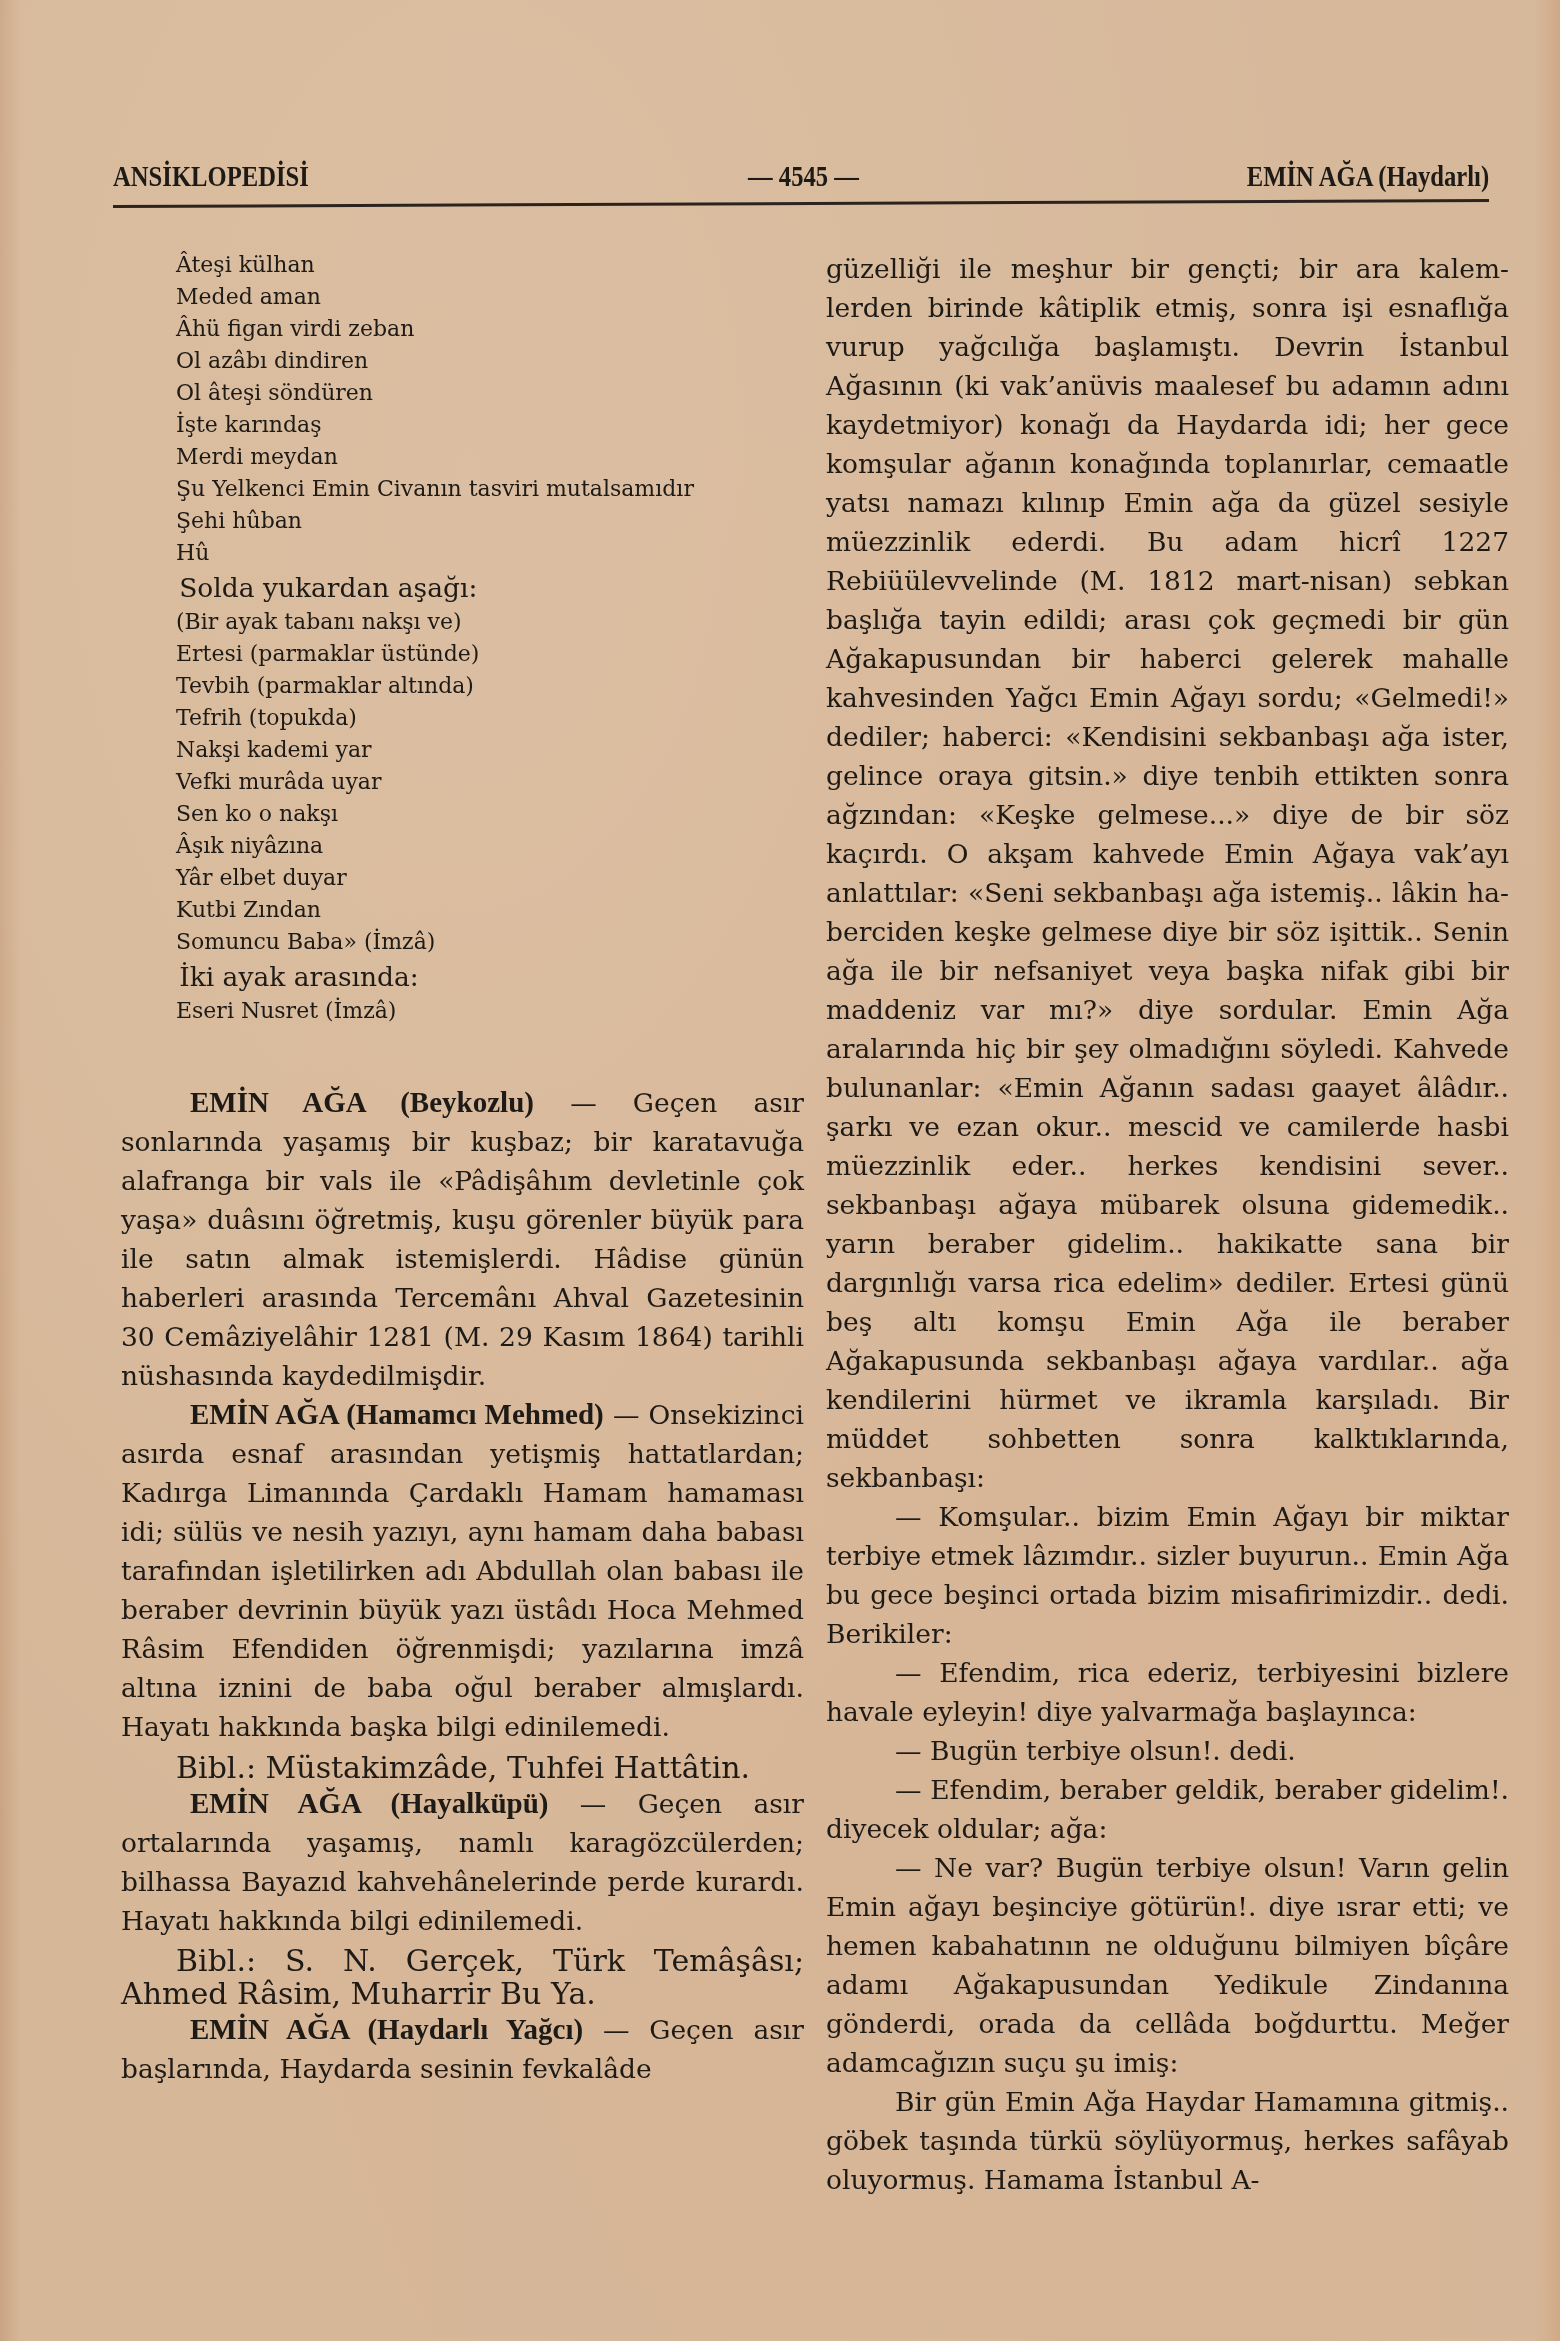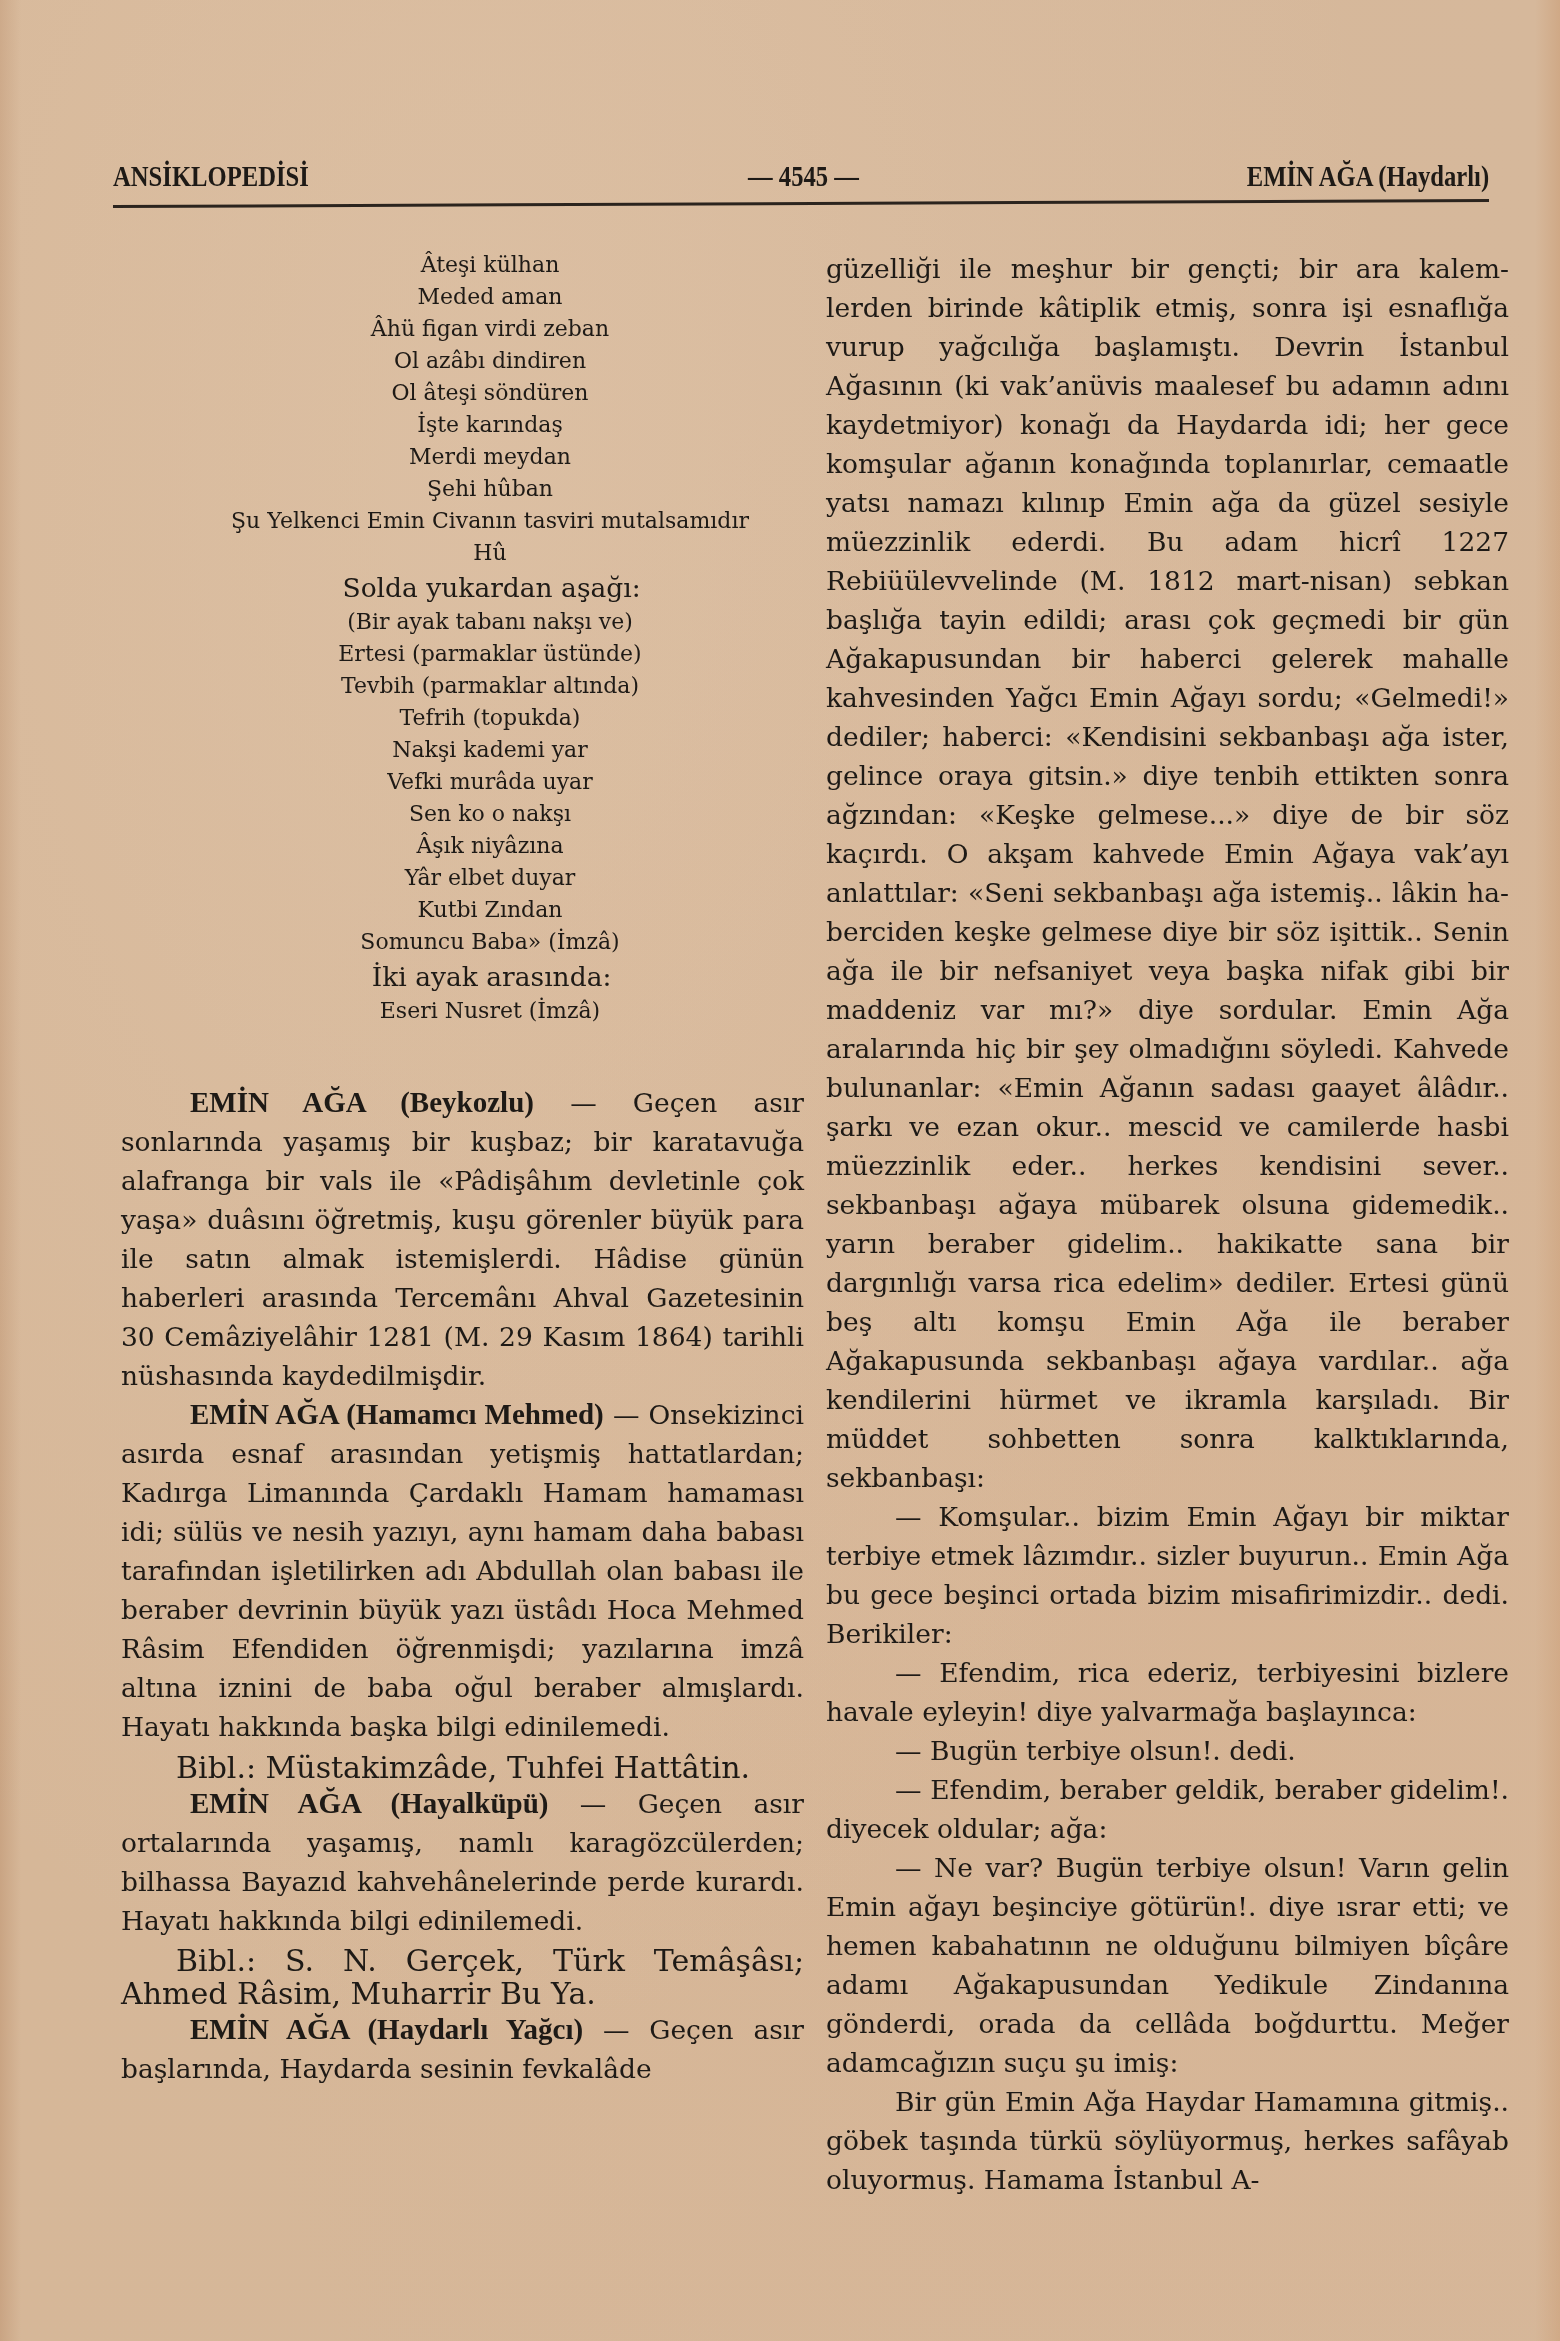--- a/index.html
+++ b/index.html
@@ -60,21 +60,20 @@
     line-height: 39px;
   }
   .col-left { left: 121px; width: 683px; }
   .col-right { left: 826px; width: 683px; }
 
   .verse {
     font-size: 22px;
     line-height: 32px;
     margin-left: 55px;
     font-family: "DejaVu Serif", serif;
-    text-align: center;
   }
   .verse .vline { display: block; white-space: nowrap; }
   .verse .vhead {
     display: block;
     font-size: 26.5px;
     line-height: 33px;
     margin-left: 3.2px;
     margin-top: 2.1px;
     margin-bottom: 2.1px;
   }
@@ -115,22 +114,22 @@
 <div class="col col-left">
   <div class="verse">
     <div id="verse1">
         <span class="vline">Âteşi külhan</span>
         <span class="vline">Meded aman</span>
         <span class="vline">Âhü figan virdi zeban</span>
         <span class="vline">Ol azâbı dindiren</span>
         <span class="vline">Ol âteşi söndüren</span>
         <span class="vline">İşte karındaş</span>
         <span class="vline">Merdi meydan</span>
+        <span class="vline">Şu Yelkenci Emin Civanın tasviri mutalsamıdır</span>
         <span class="vline">Şehi hûban</span>
-        <span class="vline">Şu Yelkenci Emin Civanın tasviri mutalsamıdır</span>
         <span class="vline">Hû</span>
       </div>
     <span class="vhead">Solda yukardan aşağı:</span>
     <div id="verse2">
         <span class="vline">(Bir ayak tabanı nakşı ve)</span>
         <span class="vline">Ertesi (parmaklar üstünde)</span>
         <span class="vline">Tevbih (parmaklar altında)</span>
         <span class="vline">Tefrih (topukda)</span>
         <span class="vline">Nakşi kademi yar</span>
         <span class="vline">Vefki murâda uyar</span>

